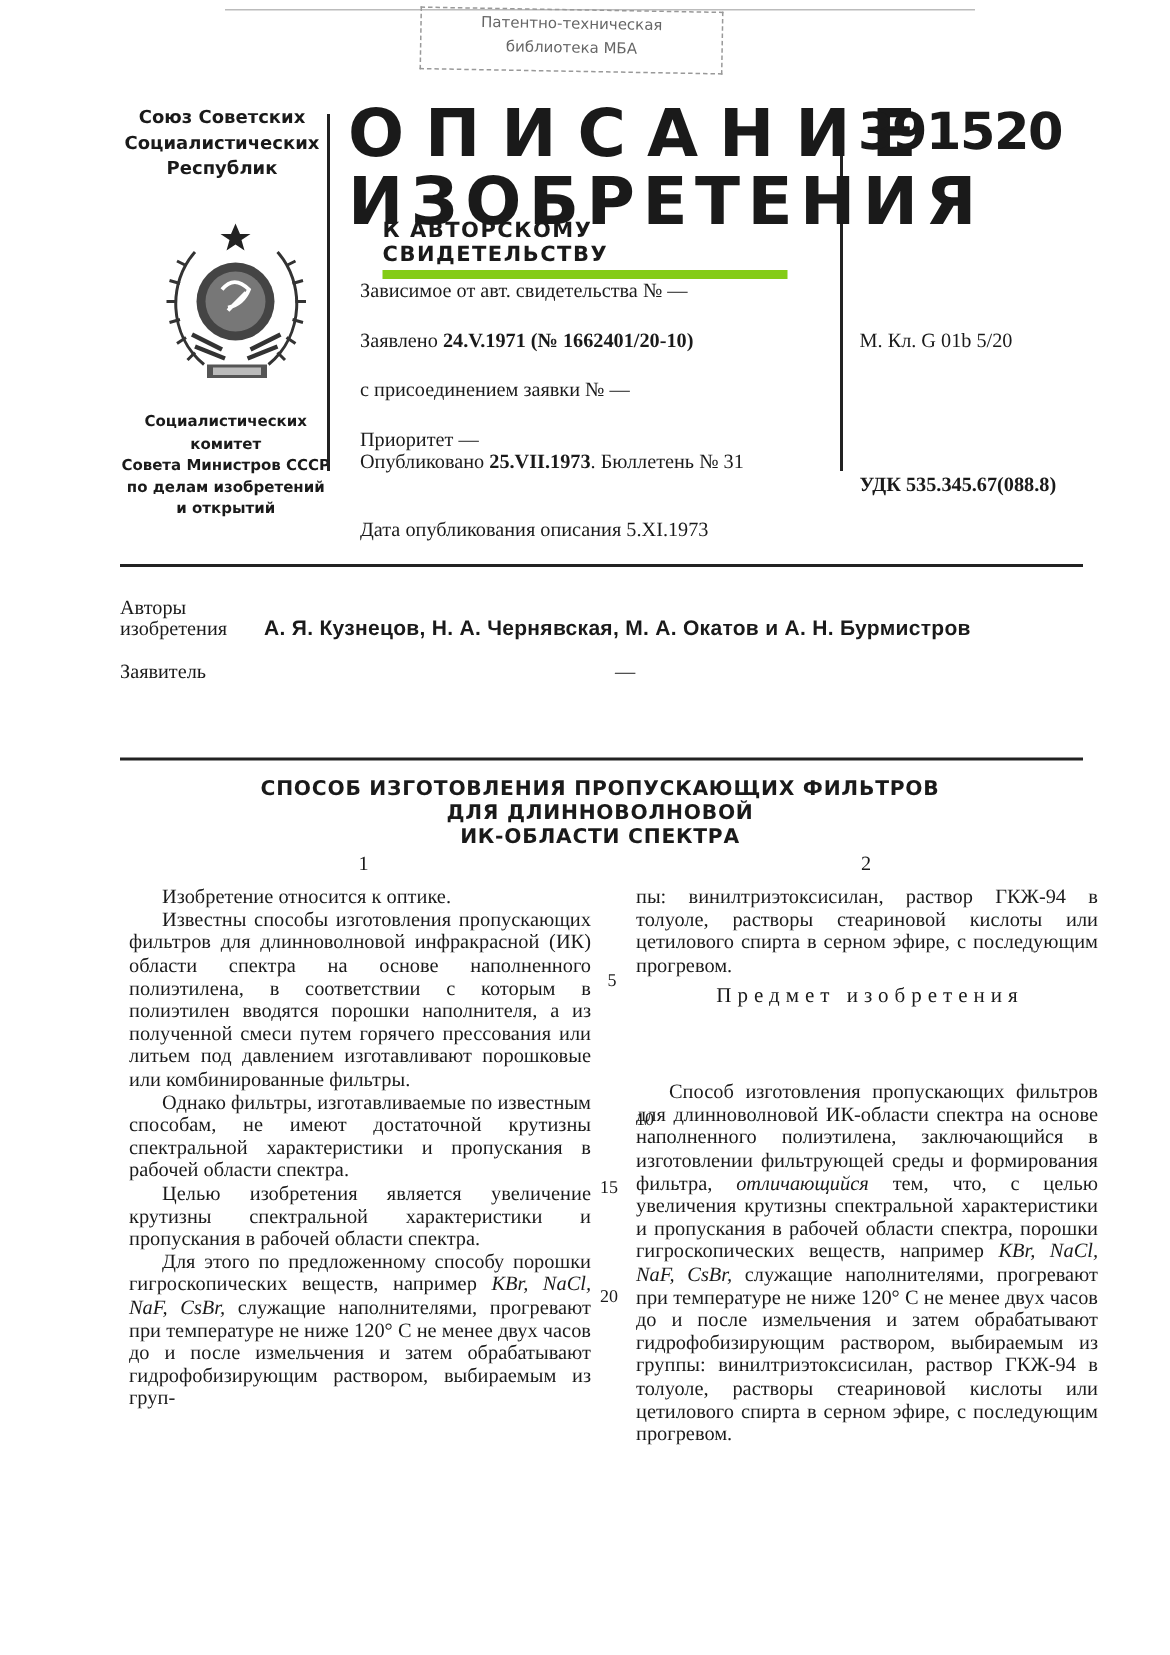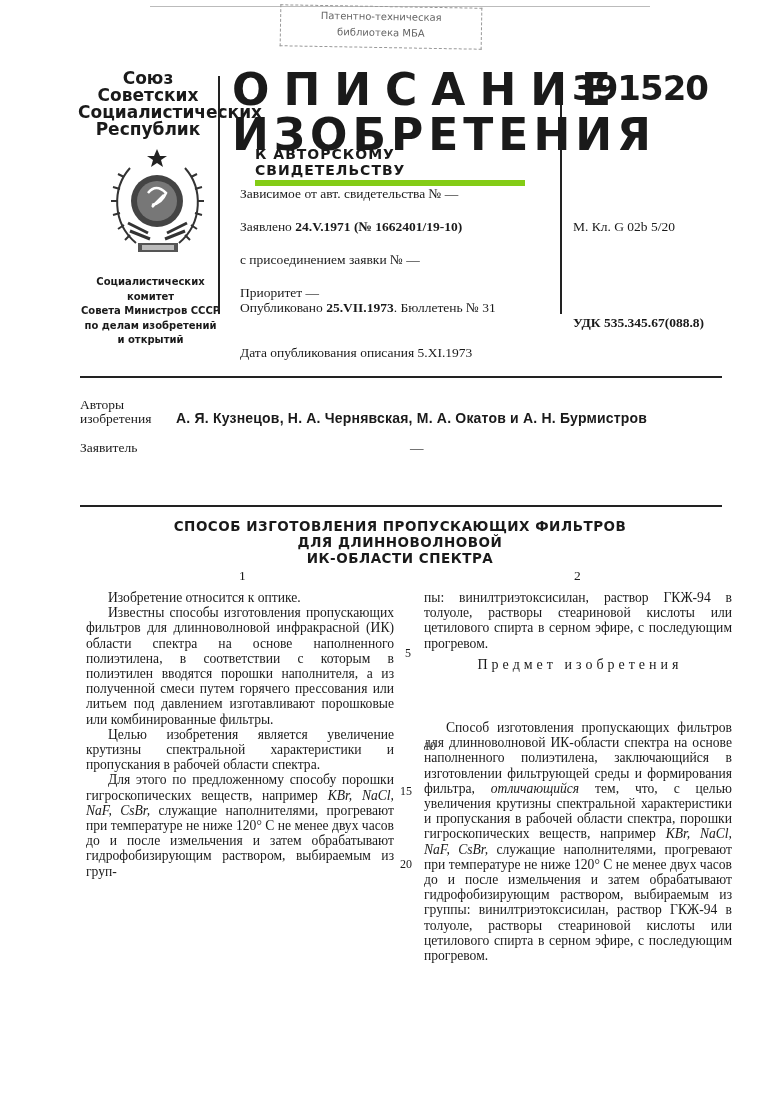--- a/index.html
+++ b/index.html
@@ -1,20 +1,20 @@
 <!DOCTYPE html>
 <html><head>
 <meta charset="utf-8">
 <style>
   html, body { margin:0; padding:0; background:#ffffff; }
   body { width:780px; height:1103px; position:relative; overflow:hidden; color:#1a1a1a; font-family:"Liberation Serif", serif; }
   .abs { position:absolute; }
   .stamp { left:280px; top:6px; width:200px; height:38px; border:1px dashed #999; transform:rotate(1deg); color:#666; font-family:"DejaVu Sans", sans-serif; font-size:10px; text-align:center; line-height:16px; padding-top:2px; }
   .topline { left:150px; top:6px; width:500px; height:0; border-top:1px solid #bbb; }
-  .union { left:78px; top:70px; width:140px; text-align:center; font-family:"DejaVu Sans", sans-serif; font-weight:bold; font-size:17px; line-height:17px; }
+  .union { left:78px; top:70px; width:140px; text-align:center; font-family:"DejaVu Sans", sans-serif; font-weight:bold; font-size:12px; line-height:17px; }
   .vline1 { left:218px; top:76px; width:0; height:238px; border-left:2px solid #222; }
   .vline2 { left:560px; top:76px; width:0; height:238px; border-left:2px solid #222; }
   .big1 { left:232px; top:66px; width:320px; font-family:"DejaVu Sans", sans-serif; font-weight:bold; font-size:44px; letter-spacing:14px; line-height:48px; }
   .big2 { left:232px; top:111px; width:320px; font-family:"DejaVu Sans", sans-serif; font-weight:bold; font-size:44px; letter-spacing:5px; line-height:48px; }
   .subtitle { left:255px; top:146px; width:270px; font-family:"DejaVu Sans", sans-serif; font-weight:bold; font-size:14px; letter-spacing:1px; padding-bottom:2px; border-bottom:6px solid #84cc16; }
   .patnum { left:572px; top:68px; font-family:"DejaVu Sans", sans-serif; font-weight:bold; font-size:34px; letter-spacing:-1px; }
   .emblem { left:100px; top:143px; width:115px; height:118px; }
   .committee { left:78px; top:275px; width:145px; text-align:center; font-family:"DejaVu Sans", sans-serif; font-weight:bold; font-size:10px; line-height:14.5px; }
   .meta { left:240px; font-size:13.5px; }
   .meta b { font-weight:bold; }
@@ -81,32 +81,32 @@
 
 <div class="abs big1">ОПИСАНИЕ</div>
 <div class="abs big2">ИЗОБРЕТЕНИЯ</div>
 <div class="abs subtitle">К АВТОРСКОМУ СВИДЕТЕЛЬСТВУ</div>
 <div class="abs patnum">391520</div>
 
 <div class="abs meta" style="top:186px;">Зависимое от авт. свидетельства № —</div>
 <div class="abs meta" style="top:219px;">
   <span>Заявлено</span>
   <b>24.V.1971</b>
-  <b>(№ 1662401/19-10)</b>
+  <b>(№ 1662401/20-10)</b>
 </div>
 <div class="abs meta" style="top:252px;">с присоединением заявки № —</div>
 <div class="abs meta" style="top:285px;">Приоритет —</div>
 <div class="abs meta" style="top:300px;">
   <span>Опубликовано</span>
   <b>25.VII.1973</b><span>.</span>
   <span>Бюллетень № 31</span>
 </div>
 <div class="abs meta" style="top:345px;">Дата опубликования описания 5.XI.1973</div>
 
-<div class="abs right" style="top:219px;">М. Кл. G 02b 5/20</div>
+<div class="abs right" style="top:219px;">М. Кл. G 01b 5/20</div>
 <div class="abs right" style="top:315px;font-weight:bold;">УДК 535.345.67(088.8)</div>
 
 <div class="abs hr1"></div>
 
 <div class="abs authors-lbl">
   <div>Авторы</div>
   <div>изобретения</div>
 </div>
 <div class="abs authors">А. Я. Кузнецов, Н. А. Чернявская, М. А. Окатов и А. Н. Бурмистров</div>
 <div class="abs applicant-lbl">Заявитель</div>
@@ -124,20 +124,21 @@
 <div class="abs colnum" style="left:574px; top:568px;">2</div>
 
 <div class="abs lnum" style="left:405px; top:646px;">5</div>
 <div class="abs lnum" style="left:400px; top:739px;margin-left:24px;">10</div>
 <div class="abs lnum" style="left:400px; top:784px;">15</div>
 <div class="abs lnum" style="left:400px; top:857px;">20</div>
 
 <div class="abs col" style="left:86px; top:590px; width:308px;">
   <p>Изобретение относится к оптике.</p>
   <p>Известны способы изготовления пропускающих фильтров для длинноволновой инфракрасной (ИК) области спектра на основе наполненного полиэтилена, в соответствии с которым в полиэтилен вводятся порошки наполнителя, а из полученной смеси путем горячего прессования или литьем под давлением изготавливают порошковые или комбинированные фильтры.</p>
+  <p>Однако фильтры, изготавливаемые по известным способам, не имеют достаточной крутизны спектральной характеристики и пропускания в рабочей области спектра.</p>
   <p>Целью изобретения является увеличение крутизны спектральной характеристики и пропускания в рабочей области спектра.</p>
   <p>
     <span>Для этого по предложенному способу порошки гигроскопических веществ, например</span>
     <i>KBr, NaCl, NaF, CsBr,</i>
     <span>служащие наполнителями, прогревают при температуре не ниже 120° С не менее двух часов до и после измельчения и затем обрабатывают гидрофобизирующим раствором, выбираемым из груп-</span>
   </p>
 </div>
 
 <div class="abs col" style="left:424px; top:590px; width:308px;">
   <p class="noind">пы: винилтриэтоксисилан, раствор ГКЖ-94 в толуоле, растворы стеариновой кислоты или цетилового спирта в серном эфире, с последующим прогревом.</p>

